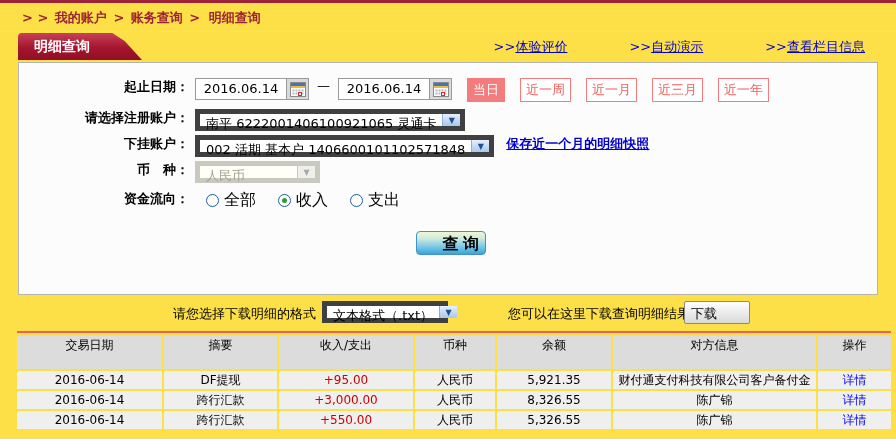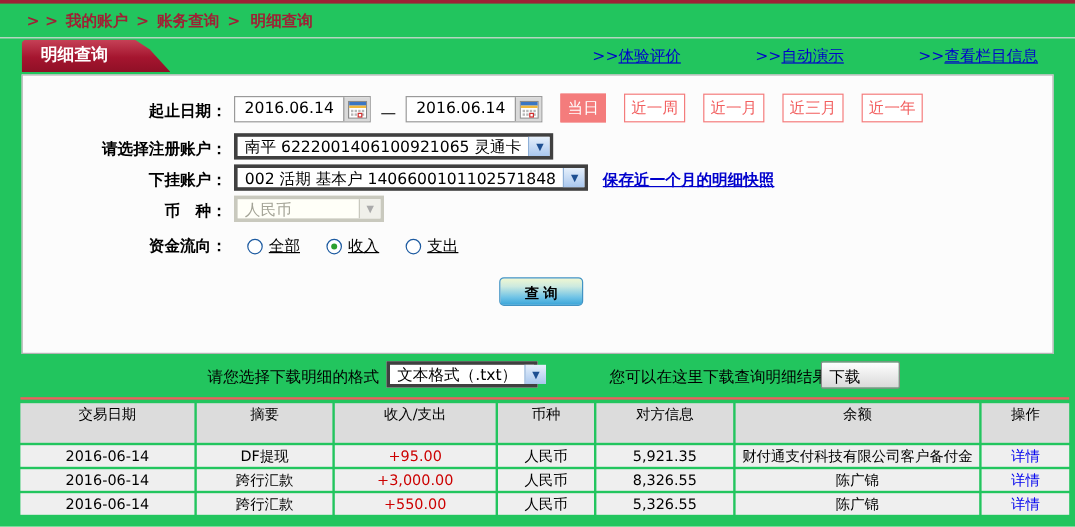--- a/index.html
+++ b/index.html
@@ -1,69 +1,69 @@
 <!DOCTYPE html>
 <html><head>
 <meta charset="utf-8">
 <style>
   * { box-sizing: border-box; }
   body { margin:0; background:#fff; font-family:"DejaVu Sans","Liberation Sans",sans-serif; }
-  .page { position:relative; width:896px; height:439px; background:#22c55e; overflow:hidden; }
+  .page { position:relative; width:896px; height:439px; background:#fde047; overflow:hidden; }
 
   .topline { position:absolute; top:0; left:0; width:100%; height:3px; background:#9e2235; }
   .breadcrumb { position:absolute; top:9px; left:20px; font-size:13px; font-weight:bold; color:#9e2235; }
   .breadcrumb a { color:#9e2235; text-decoration:none; cursor:pointer; }
   .breadcrumb span { margin:0 2px; }
   .hairline { position:absolute; top:31px; left:0; width:100%; height:1px; background:#dadada; }
 
   .tab { position:absolute; top:33px; left:18px; width:124px; height:27px; padding-left:16px;
          background:linear-gradient(180deg,#c64257 0%,#a5152f 55%,#8f1026 100%);
          color:#fff; font-size:14px; font-weight:bold; line-height:26px;
          clip-path:polygon(0 0,76% 0,86% 30%,100% 100%,0 100%); border-radius:4px 0 0 0; }
   .links { position:absolute; top:38px; right:31px; display:flex; gap:62px; font-size:13px; }
   .links a { color:#0000cc; text-decoration:none; cursor:pointer; }
   .links a .lbl { text-decoration:underline; }
 
   .panel { position:absolute; top:62px; left:18px; width:860px; height:233px;
            border:1px solid #b3b3b3; background:#fcfcfc; }
-  .frow { position:absolute; left:0; width:100%; height:24px; display:flex; align-items:flex-end; }
+  .frow { position:absolute; left:0; width:100%; height:24px; display:flex; align-items:flex-start; }
   .flabel { width:170px; text-align:right; font-size:13px; font-weight:bold; color:#000; flex:none; white-space:pre; }
 
   .datebox { display:flex; margin-left:6px; height:22px; border:1px solid #9a9a9a; background:#fff; }
   .dateval { width:90px; text-align:center; font-size:13px; line-height:20px; color:#000; }
   .calbtn { width:22px; background:#dadada; border-left:1px solid #9a9a9a;
             display:flex; align-items:center; justify-content:center; cursor:pointer; }
   .dash { margin:0 8px; font-size:13px; }
 
   .qbtn { height:24px; line-height:22px; padding:0 5px; margin-left:15px; font-size:13px;
           border:1px solid #f47c7c; color:#f25f5f; background:#fff; cursor:pointer; white-space:nowrap; }
   .qbtn.active { background:#f47c7c; color:#fff; }
 
-  .selectbox { display:flex; height:22px; border:3px solid #404040; background:#fff;
+  .selectbox { display:flex; height:22px; border:5px solid #404040; background:#fff;
                align-items:stretch; margin-left:6px; cursor:pointer; }
   .sval { padding:0 6px; font-size:13px; line-height:20px; white-space:nowrap; color:#000; }
   .sarrow { width:18px; background:linear-gradient(180deg,#e6f0fb,#a9c7ee); border-left:1px solid #8eb0d8;
             display:flex; align-items:center; justify-content:center; font-size:8px; color:#1d4f91; flex:none; margin-left:auto; }
   .selectbox.disabled { border-color:#c9c9be; background:#fffff8; cursor:default; }
   .selectbox.disabled .sval { color:#a3a396; }
   .selectbox.disabled .sarrow { background:#f0f0ea; border-left-color:#c9c9be; color:#aaa; }
 
   .snapshot { margin-left:12px; font-size:13px; color:#0000cc; text-decoration:underline; cursor:pointer;font-weight:bold; }
 
   .rgroup { display:flex; align-items:center; margin-right:22px; cursor:pointer; }
   .rgroup:first-of-type { margin-left:17px; }
   .radio { width:13px; height:13px; border-radius:50%; border:1px solid #1c5aa0; background:#fff;
            position:relative; margin-right:5px; flex:none; }
   .radio.checked::after { content:""; position:absolute; left:3px; top:3px; width:5px; height:5px;
            border-radius:50%; background:#2ca02c; }
-  .rlabel { font-size:13px;text-decoration:underline; }
+  .rlabel { font-size:16px; }
 
   .querybtn { position:absolute; left:397px; top:168px; width:70px; height:24px;
-           border:1px solid #4193c4; border-radius:4px; text-align:center; line-height:22px;
-           font-size:12px; font-weight:bold; color:#000; cursor:pointer;
+           border:1px solid #4193c4; border-radius:4px; text-align:right; line-height:22px;
+           font-size:16px; font-weight:bold; color:#000; cursor:pointer;
            background:linear-gradient(180deg,#eff7d2 0%,#cdeadf 30%,#6fc3e6 72%,#3aa5d9 100%); }
 
   .dlrow { position:absolute; top:301px; left:0; width:896px; height:24px; font-size:13px; }
   .dlabel { position:absolute; left:173px; top:4px; }
   .dlselect { position:absolute; left:322px; top:0; width:126px; margin-left:0; }
   .dlhint { position:absolute; left:508px; top:4px; }
   .dlbtn { position:absolute; left:684px; top:0; width:66px; height:23px; border:1px solid #8a8a8a;
            border-radius:2px; background:linear-gradient(180deg,#ffffff,#d9d9d9);
            text-align:left; line-height:21px; font-size:13px; cursor:pointer; }
 
@@ -208,22 +208,22 @@
   </div>
 
   <div class="redline"></div>
 
   <div class="tablewrap">
     <div class="trow thead">
       <div class="cell">交易日期</div>
       <div class="cell">摘要</div>
       <div class="cell">收入/支出</div>
       <div class="cell">币种</div>
+      <div class="cell">余额</div>
       <div class="cell">对方信息</div>
-      <div class="cell">余额</div>
       <div class="cell">操作</div>
     </div>
     <div id="table-body">
         <div class="trow">
           <div class="cell">2016-06-14</div>
           <div class="cell">DF提现</div>
           <div class="cell amount">+95.00</div>
           <div class="cell">人民币</div>
           <div class="cell">5,921.35</div>
           <div class="cell">财付通支付科技有限公司客户备付金</div>

